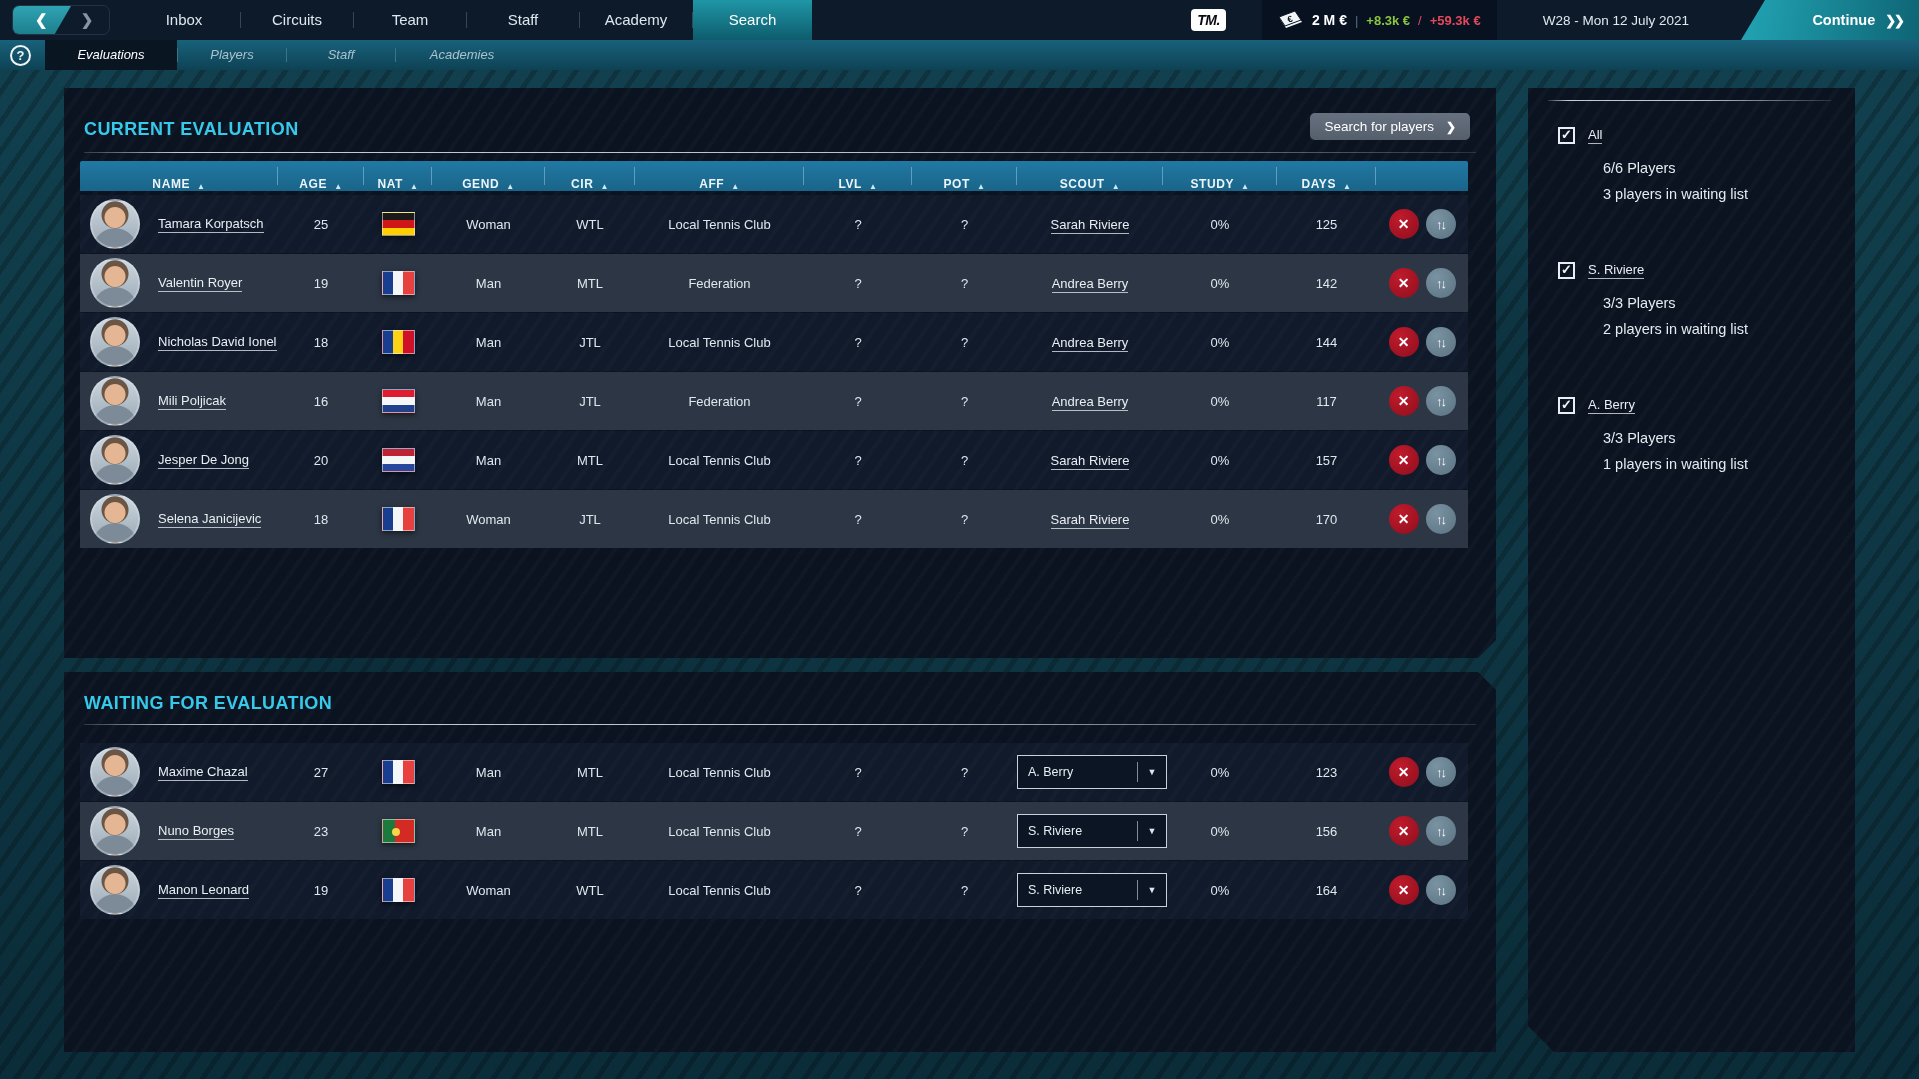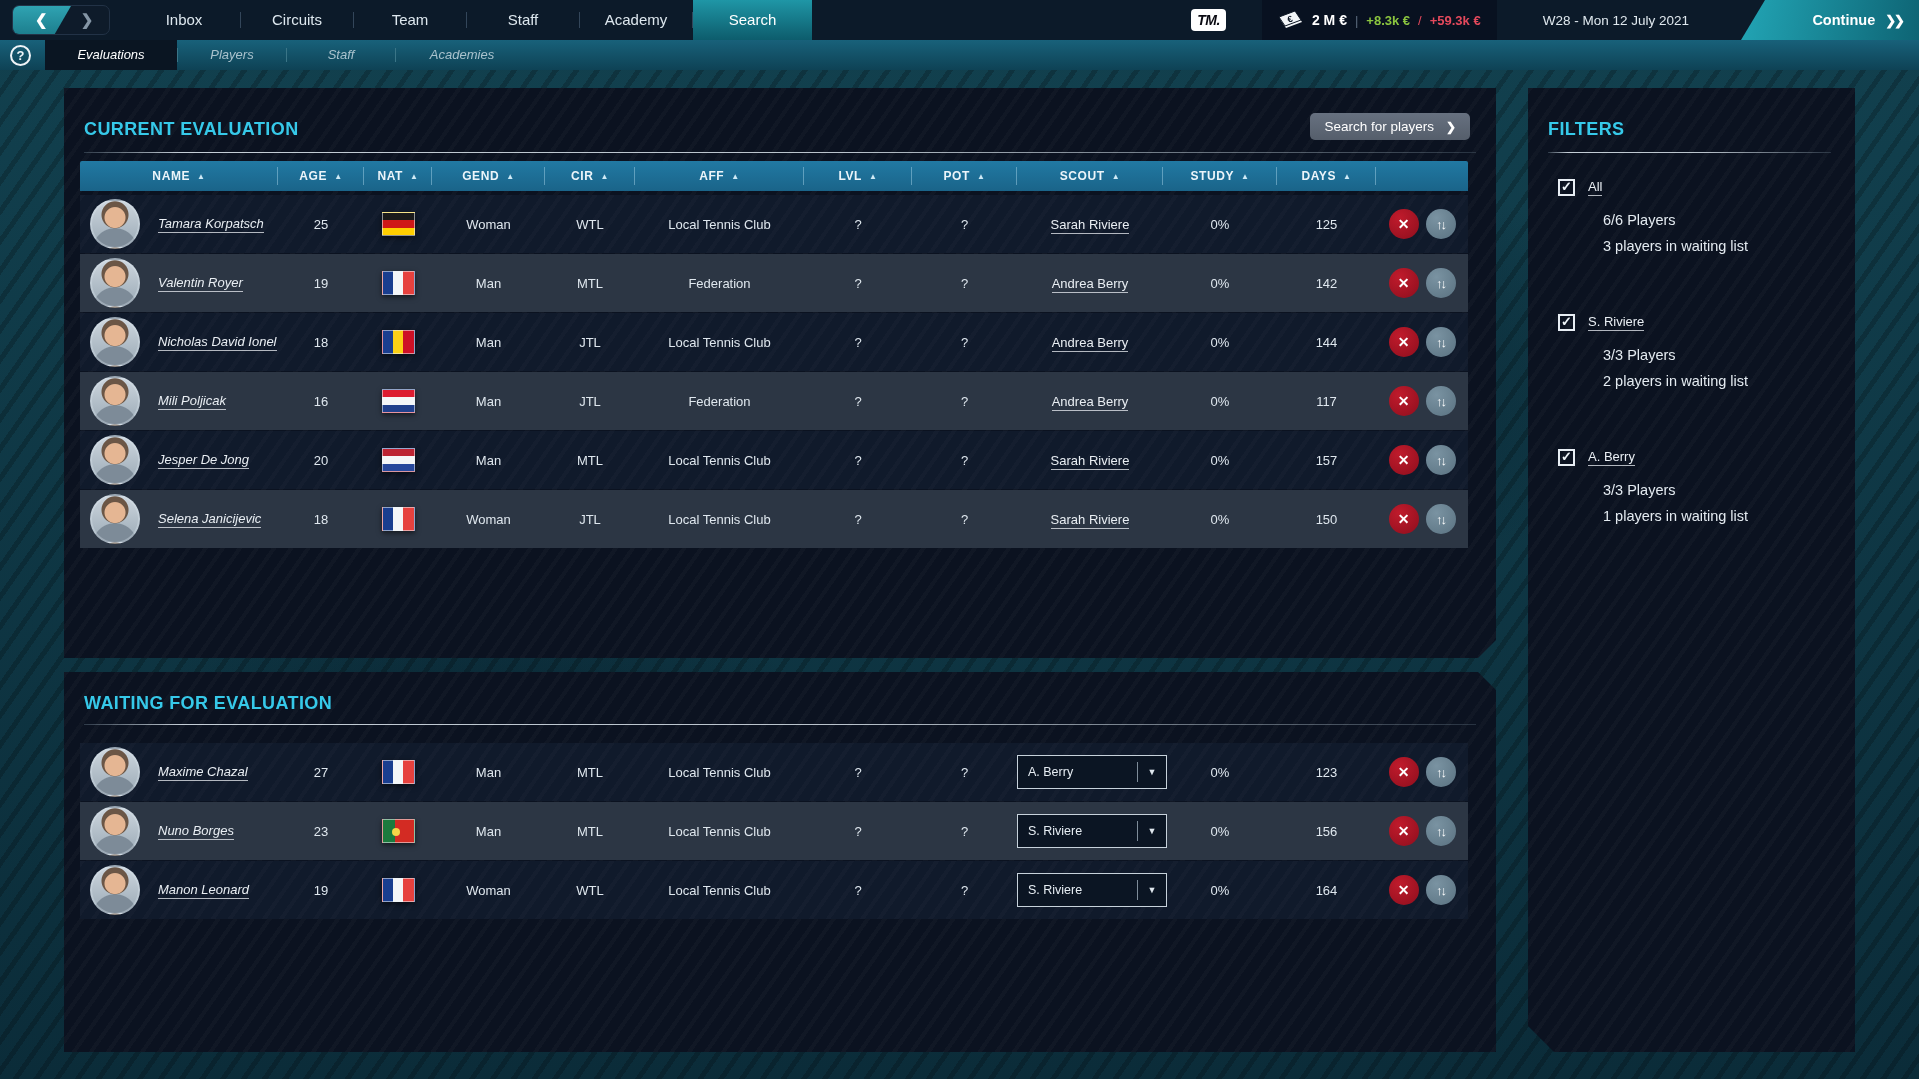--- a/index.html
+++ b/index.html
@@ -56,28 +56,28 @@
   .panel-head{display:flex;align-items:flex-end;justify-content:space-between;padding:22px 26px 0 20px;height:52px;}
   .panel-current .rule{margin:12px 20px 0 20px;}
   .panel-waiting .panel-head{padding-top:16px;height:42px;}
   .panel-waiting .rule{margin:10px 20px 0 20px;}
   .search-players-btn{background:linear-gradient(#677180,#555e6b);border:none;border-radius:5px;color:#fff;height:27px;padding:0 14px;font-size:13.5px;font-family:"Liberation Sans",sans-serif;display:flex;align-items:center;gap:12px;cursor:pointer;}
   .search-players-btn .chev{font-size:12px;font-weight:bold;}
   
   .table{margin:0 0 0 16px;width:1388px;}
   .thead,.trow{display:grid;grid-template-columns:198px 86px 68px 113px 90px 169px 108px 105px 146px 114px 99px 92px;align-items:center;}
   .thead{height:30px;margin-top:8px;background:linear-gradient(var(--headerbar1),var(--headerbar2));border-radius:2px 2px 0 0;}
-  .th{text-align:center;font-size:12px;font-weight:bold;color:#ecf5fa;letter-spacing:.6px;position:relative;height:100%;display:flex;align-items:center;justify-content:center;gap:7px;cursor:pointer;}
+  .th{text-align:center;font-size:12px;font-weight:bold;color:#ecf5fa;letter-spacing:.6px;position:relative;height:100%;display:flex;align-items:flex-end;justify-content:center;gap:7px;cursor:pointer;}
   .th:not(:last-child)::after{content:"";position:absolute;right:0;top:6px;bottom:6px;width:1px;background:rgba(175,218,238,.45);}
   .sort-arrow{font-size:8px;color:#cfeaf6;}
   .tbody{margin-top:4px;}
   .trow{height:58px;margin-bottom:1px;background-color:var(--row-dark);background-image:repeating-linear-gradient(125deg, rgba(255,255,255,.02) 0 4px, transparent 4px 14px);}
   .trow.alt{background-color:var(--row-light);background-image:none;}
   .cell{text-align:center;font-size:13px;color:#dfe7ee;}
-  .c-name{display:flex;align-items:center;gap:18px;padding-left:10px;text-align:left;font-style:italic;}
+  .c-name{display:flex;align-items:center;gap:18px;padding-left:10px;text-align:left;}
   .avatar{width:50px;height:50px;border-radius:50%;flex:0 0 auto;border:2px solid rgba(222,232,240,.35);
     background:
       radial-gradient(circle at 50% 36%, #e5b693 0 10px, rgba(0,0,0,0) 11px),
       radial-gradient(circle at 50% 30%, #6b5646 0 13px, rgba(0,0,0,0) 14px),
       radial-gradient(circle at 50% 108%, #7d8b98 0 22px, rgba(0,0,0,0) 23px),
       linear-gradient(#cdd6de,#9aa9b5);}
   .ulink{color:#e9eef3;text-decoration:none;border-bottom:1px solid rgba(233,238,243,.75);padding-bottom:1px;font-size:13px;cursor:pointer;white-space:nowrap;}
   .flag{display:inline-block;width:33px;height:24px;border:1px solid rgba(240,245,250,.55);box-shadow:0 2px 5px rgba(0,0,0,.55);vertical-align:middle;position:relative;}
   .flag-de{background:linear-gradient(#1a1a1a 0 33%,#cf1717 33% 66%,#ffce00 66%);}
   .flag-fr{background:linear-gradient(90deg,#1a3e8f 0 33%,#f4f6f8 33% 66%,#e6413e 66%);}
@@ -353,21 +353,21 @@
             </div>
             <div class="cell">18</div>
             <div class="cell"><span class="flag flag-fr"></span></div>
             <div class="cell">Woman</div>
             <div class="cell">JTL</div>
             <div class="cell">Local Tennis Club</div>
             <div class="cell">?</div>
             <div class="cell">?</div>
             <div class="cell"><a class="ulink">Sarah Riviere</a></div>
             <div class="cell">0%</div>
-            <div class="cell">150</div>
+            <div class="cell">170</div>
             <div class="cell c-actions">
               <button class="btn-x">
                 <span class="x-glyph">✕</span>
               </button>
               <button class="btn-swap">
                 <span class="swap-glyph">↑↓</span>
               </button>
             </div>
           </div>
         </div>
@@ -469,23 +469,20 @@
               <button class="btn-swap">
                 <span class="swap-glyph">↑↓</span>
               </button>
             </div>
           </div>
         </div>
     </div>
   </section>
 
   <aside class="panel panel-filters">
-    <div class="panel-head">
-      <h2 class="section-title">FILTERS</h2>
-    </div>
     <div class="rule"></div>
     <div class="filters-body" id="filters-body">
   <div class="filter-group">
     <div class="filter-head">
       <span class="checkbox">
               <span class="check-glyph">✓</span>
             </span>
       <a class="ulink f-label">All</a>
     </div>
     <div class="f-line first">6/6 Players</div>

